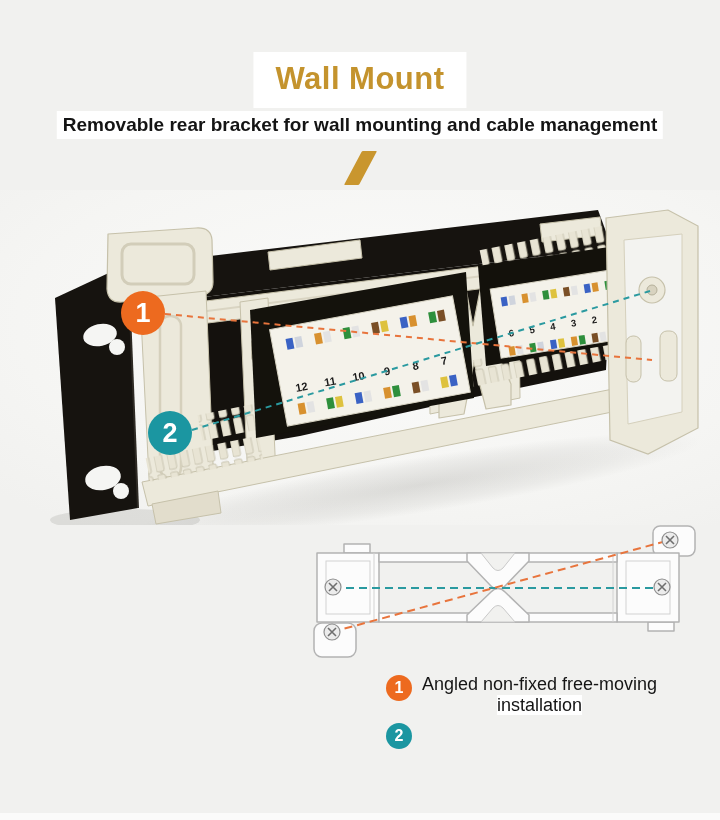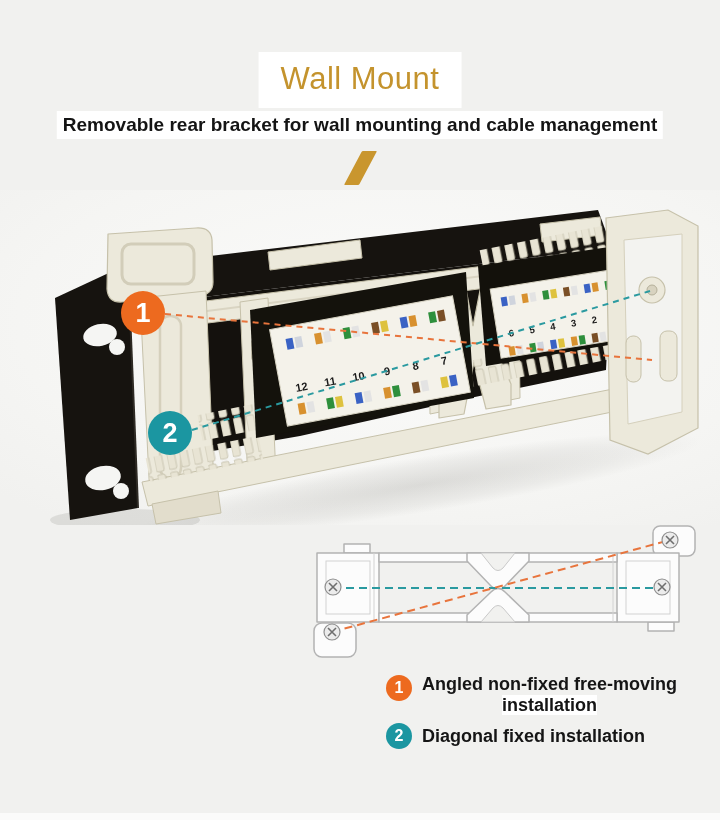--- a/index.html
+++ b/index.html
@@ -7,21 +7,21 @@
     width:720px;height:820px;position:relative;overflow:hidden;
     background:#f1f1ef;
     font-family:"Liberation Sans", sans-serif;
   }
   
   .title-box{
     position:absolute;top:52px;left:50%;transform:translateX(-50%);
     background:#ffffff;padding:9px 22px 11px 22px;
   }
   .title{
-    font-size:31px;font-weight:normal;color:#c4932d;letter-spacing:.5px;white-space:nowrap;
+    font-size:31px;font-weight:bold;color:#c4932d;letter-spacing:.5px;white-space:nowrap;
   }
   .subtitle-box{
     position:absolute;top:111px;left:50%;transform:translateX(-50%);
     background:#ffffff;padding:3px 6px;white-space:nowrap;
   }
   .subtitle{font-size:19px;font-weight:bold;color:#141414;margin-top:36px;}
   .slash{
     position:absolute;left:353px;top:151px;width:15px;height:34px;
     background:#c9962e;transform:skewX(-28deg);border-radius:1px;
   }
@@ -34,21 +34,21 @@
   .legend{position:absolute;top:674px;left:386px;width:325px;}
   .legend-row{display:flex;align-items:flex-start;margin-bottom:7px;}
   .legend-row.single{align-items:center;}
   .legend-num{
     flex:none;width:26px;height:26px;border-radius:50%;
     color:#fff;font-weight:bold;font-size:16px;line-height:26px;text-align:center;
     margin-right:10px;margin-top:1px;
   }
   .legend-num.orange{background:#ed6a1f;}
   .legend-num.teal{background:#1b96a1;}
-  .legend-text{font-size:18px;font-weight:bold;color:#151515;line-height:1.15;text-align:center;}
+  .legend-text{font-size:18px;font-weight:normal;color:#151515;line-height:1.15;text-align:center;}
   .legend-text .l1{white-space:nowrap;display:block;}
   .legend-text .l2{display:inline-block;background:#ffffff;padding:0 0;}
   .legend-text .l2:empty{display:none;}
   .bottom-strip{position:absolute;left:0;bottom:0;width:720px;height:7px;background:#fbfbfa;}
 </style>
 </head>
 <body>
 
 <div class="title-box">
   <div class="title">Wall Mount</div>
@@ -281,20 +281,16 @@
 <div class="legend">
   <div class="legend-row">
     <div class="legend-num orange">1</div>
     <div class="legend-text">
       <span class="l1">Angled non-fixed free-moving</span>
       <span class="l2">installation</span>
     </div>
   </div>
   <div class="legend-row single">
     <div class="legend-num teal">2</div>
-    <div class="legend-text">
-      <span class="l1">Diagonal fixed installation</span>
-
-    </div>
   </div>
 </div>
 
 <div class="bottom-strip"></div>
 
 </body></html>

